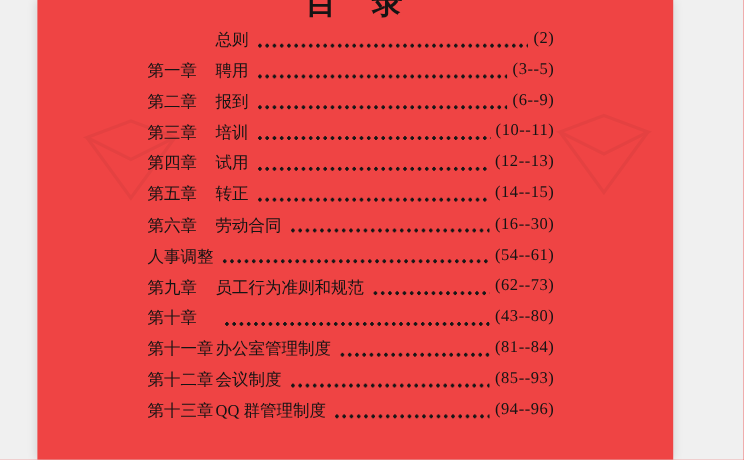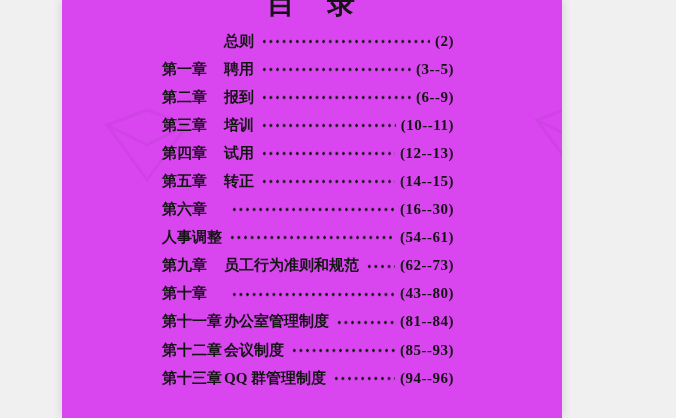--- a/index.html
+++ b/index.html
@@ -4,45 +4,45 @@
 <style>
   * { margin:0; padding:0; box-sizing:border-box; }
   html,body { width:676px; height:418px; overflow:hidden; }
   body {
     background:#f0f0f0;
     font-family:"Liberation Serif","DejaVu Serif",serif;
     color:#141414;
     position:relative;
   }
   .page {
-    position:absolute; left:62px; top:0;
-    width:500px; height:418px;
-    background:#d946ef;
+    position:absolute; left:34px; top:0;
+    width:578px; height:418px;
+    background:#ef4444;
     box-shadow:0 0 9px rgba(0,0,0,0.14);
     overflow:hidden;
   }
   .title {
     font-size:28px;
     font-weight:bold;
     text-align:center;
     letter-spacing:2px;
     line-height:30px;
     margin-top:-11px;
     white-space:pre;
   }
   .toc {
     margin-top:8px;
     padding:0 108px 0 100px;
   }
   .row {
     display:flex;
-    align-items:center;
+    align-items:flex-start;
     height:28.1px;
     font-size:15px;
-    font-weight:bold;
+    font-weight:normal;
     white-space:nowrap;
   }
   .label {
     display:inline-block;
     min-width:62px;
     flex:0 0 auto;
   }
   .rtitle { flex:0 0 auto; }
   .leader {
     flex:1 1 auto;
@@ -115,20 +115,21 @@
         <span class="pages">(12--13)</span>
       </div>
       <div class="row">
         <span class="label">第五章</span>
         <span class="rtitle">转正</span>
         <span class="leader"></span>
         <span class="pages">(14--15)</span>
       </div>
       <div class="row">
         <span class="label">第六章</span>
+        <span class="rtitle">劳动合同</span>
         <span class="leader"></span>
         <span class="pages">(16--30)</span>
       </div>
       <div class="row">
         <span class="rtitle">人事调整</span>
         <span class="leader"></span>
         <span class="pages">(54--61)</span>
       </div>
       <div class="row">
         <span class="label">第九章</span>

